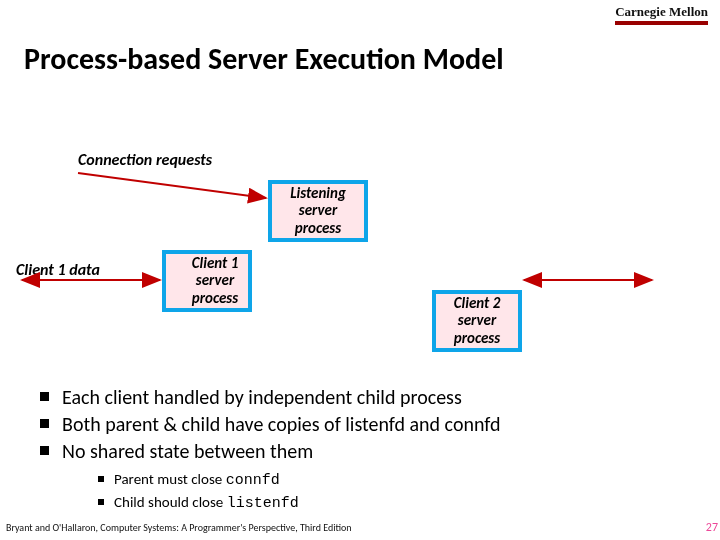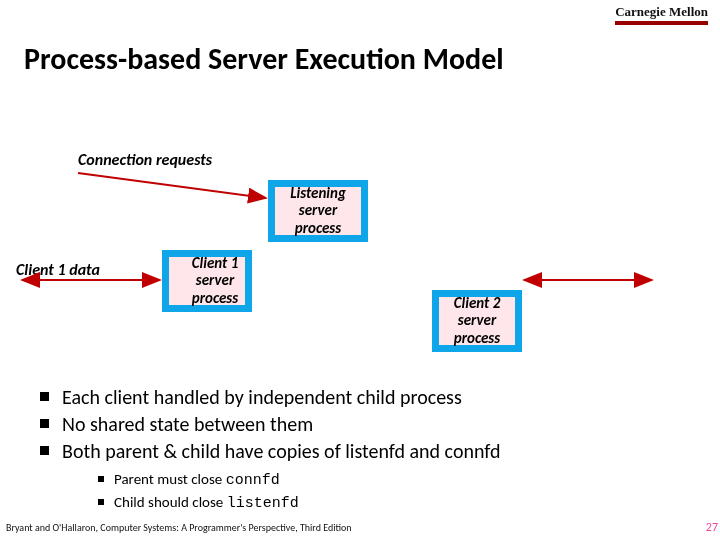--- a/index.html
+++ b/index.html
@@ -40,21 +40,21 @@
     width: 720px; height: 190px; font-style: italic;
   }
   .conn-req {
     position: absolute;
     left: 66px; top: 0;
     font-weight: bold;
     font-size: 16px;
   }
   .box {
     position: absolute;
-    border: 7px solid #0ea5e9;
+    border: 4px solid #0ea5e9;
     background: #ffe6ea;
     text-align: center;
     font-weight: bold;
     font-size: 15px;
     line-height: 1.15;
     display:flex; align-items:center; justify-content:center;
     padding: 4px 6px;
   }
   .box-listen { left: 256px; top: 30px; width: 100px; height: 62px; }
   .box-c1 { left: 150px; top: 100px; width: 90px; height: 62px; padding-left: 22px; }
@@ -167,22 +167,22 @@
 
     <line x1="10" y1="130" x2="148" y2="130" stroke="#c00000" stroke-width="2" marker-start="url(#arr-red-start)" marker-end="url(#arr-red)"></line>
 
     <line x1="512" y1="130" x2="640" y2="130" stroke="#c00000" stroke-width="2" marker-start="url(#arr-red-start)" marker-end="url(#arr-red)"></line>
   </svg>
 </div>
 
 <div class="bullets">
   <ul class="first">
     <li>Each client handled by independent child process</li>
+    <li>Both parent &amp; child have copies of listenfd and connfd</li>
     <li>No shared state between them</li>
-    <li>Both parent &amp; child have copies of listenfd and connfd</li>
   </ul>
   <ul class="second">
     <li>
       <span>Parent must close </span><code class="mono">connfd</code>
     </li>
     <li>
       <span>Child should close </span><code class="mono">listenfd</code>
     </li>
   </ul>
 </div>

